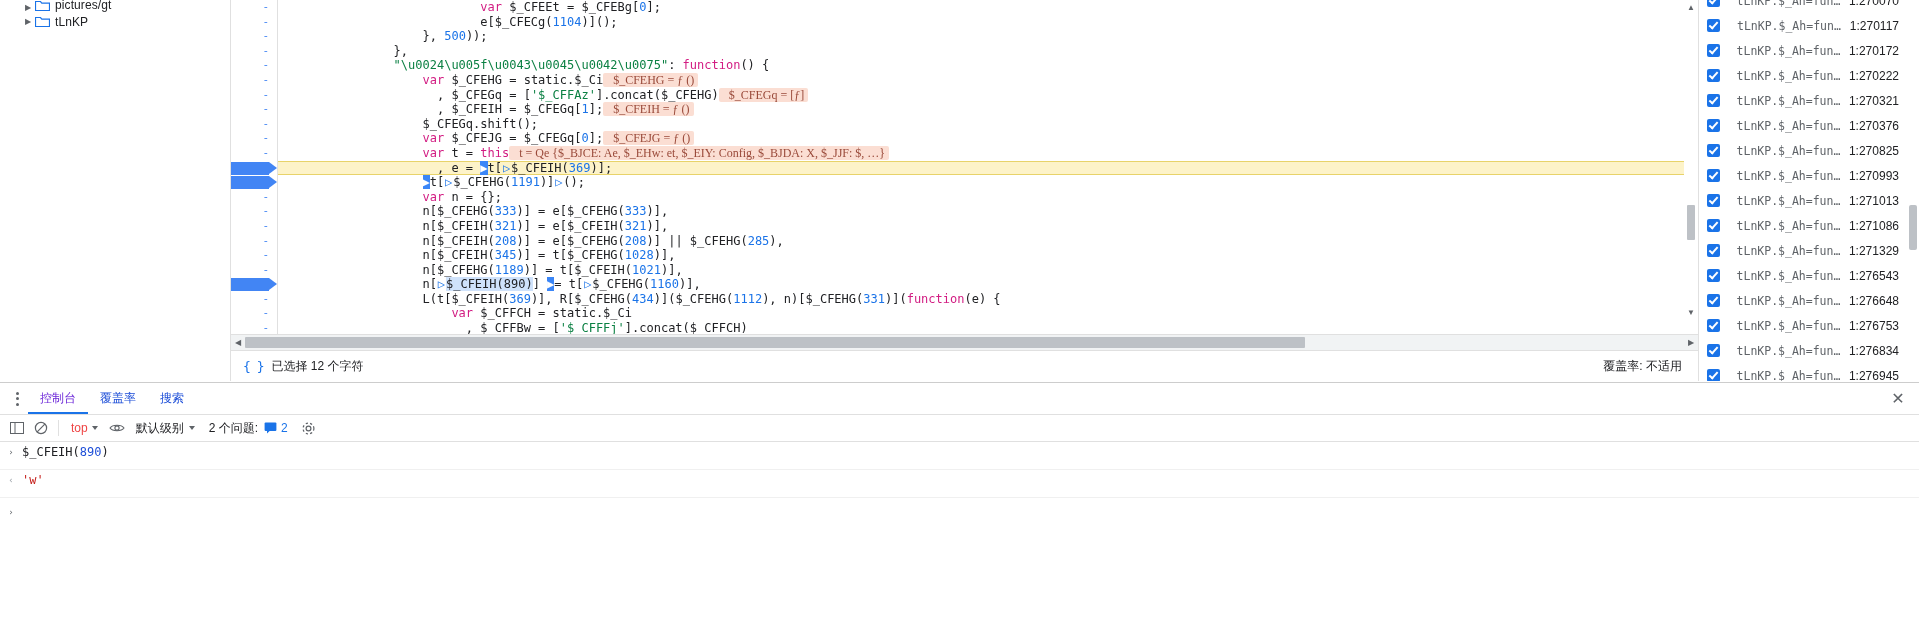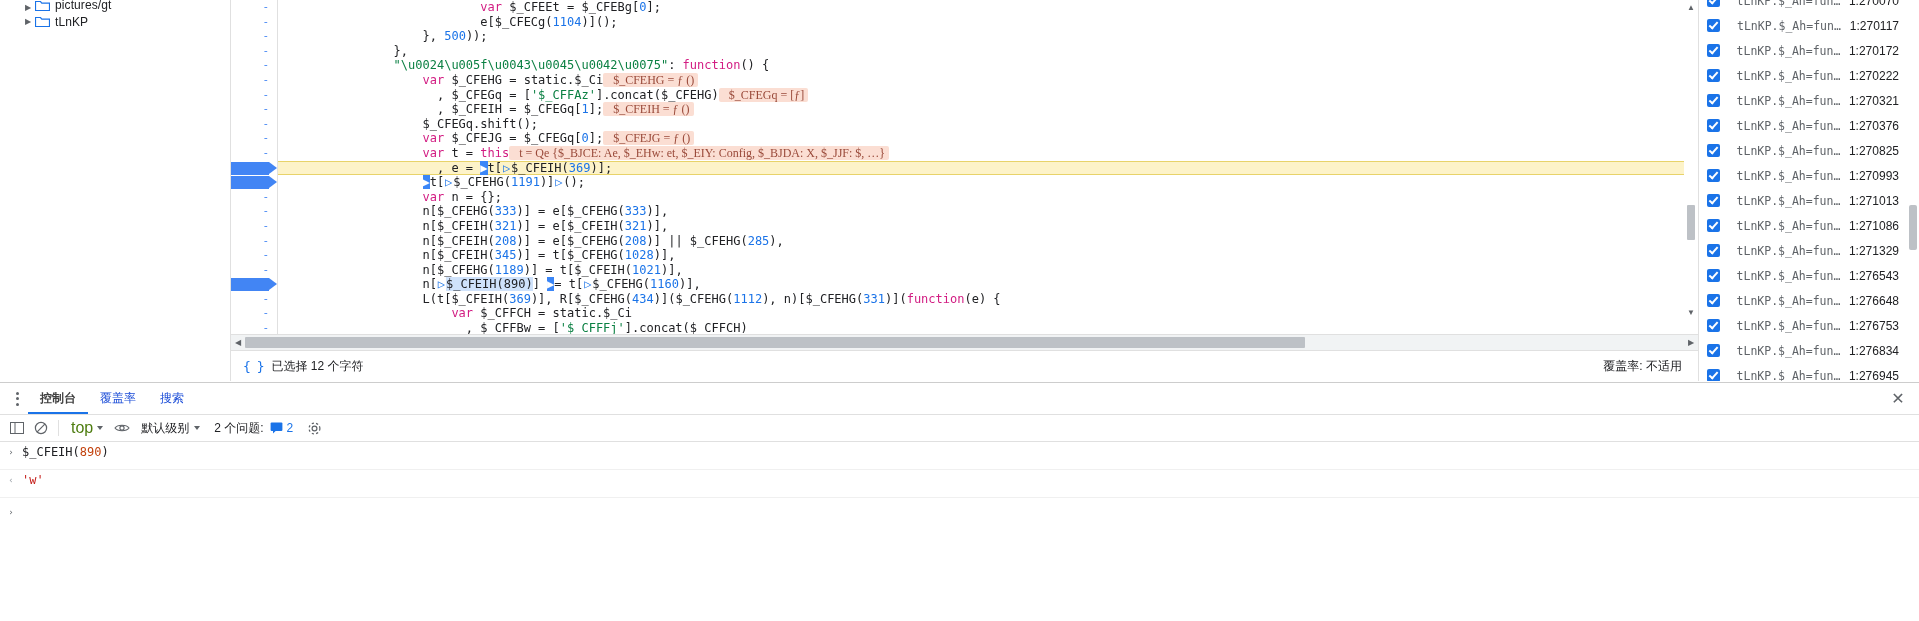--- a/index.html
+++ b/index.html
@@ -80,42 +80,42 @@
   .bp-name{font-family:"DejaVu Sans Mono","Liberation Mono",monospace;font-size:11.5px;color:#5f6368;flex:1;overflow:hidden;}
   .bp-loc{font-size:12px;color:#202124;padding-right:20px;}
   .rs-scrollbar{position:absolute;right:2px;width:8px;background:#bdc1c6;border-radius:2px;}
 
   
   .drawer{position:absolute;left:0;top:382px;width:1919px;height:239px;background:#fff;border-top:1px solid #cdcdcd;}
   .drawer-tabs{height:31px;display:flex;align-items:center;border-bottom:1px solid #e0e0e0;padding-left:6px;}
   .kebab{width:22px;display:flex;flex-direction:column;align-items:center;justify-content:center;gap:2.5px;height:31px;}
   .kebab i{width:3px;height:3px;background:#5f6368;border-radius:50%;display:block;}
   .dtab{height:31px;line-height:31px;padding:0 12px;font-size:12px;color:#1d4ed8;position:relative;}
-  .dtab.active{color:#404040;font-weight:bold;}
+  .dtab.active{color:#6d28d9;}
   .dtab.active:after{content:"";position:absolute;left:0;right:0;bottom:0;height:2px;background:#1a73e8;}
   .drawer-close{position:absolute;right:12px;top:7px;width:18px;height:18px;color:#5f6368;font-size:16px;line-height:18px;text-align:center;}
 
   .console-toolbar{height:26px;display:flex;align-items:center;border-bottom:1px solid #e0e0e0;padding:0 6px;gap:2px;}
   .ct-btn{width:22px;height:22px;display:flex;align-items:center;justify-content:center;color:#5f6368;}
   .ct-sep{width:1px;height:16px;background:#e0e0e0;margin:0 4px;}
-  .ctx-sel{display:flex;align-items:center;gap:4px;padding:0 6px;height:20px;font-size:16px;color:#4d7c0f;}
+  .ctx-sel{display:flex;align-items:center;gap:4px;padding:0 6px;height:20px;font-size:12px;color:#ef4444;}
   .caret{width:0;height:0;border-left:3.5px solid transparent;border-right:3.5px solid transparent;border-top:4px solid #5f6368;}
   .filter-box{flex:1;height:19px;border:1px solid #d0d0d0;border-radius:2px;margin:0 6px;display:flex;align-items:center;padding:0 6px;min-width:0;}
   .filter-box input{border:0;outline:0;width:100%;font-size:12px;color:#202124;background:transparent;font-family:"Liberation Sans",sans-serif;}
   .level-sel{display:flex;align-items:center;gap:5px;font-size:12px;color:#202124;padding:0 6px;}
   .issues{display:flex;align-items:center;gap:6px;font-size:12px;color:#202124;padding:0 6px;}
   .issue-chip{display:flex;align-items:center;gap:4px;color:#1a73e8;}
   .gear{width:22px;height:22px;display:flex;align-items:center;justify-content:center;color:#5f6368;margin-left:2px;}
 
   .console-body{position:relative;height:180px;overflow:hidden;font-family:"DejaVu Sans Mono","Liberation Mono",monospace;font-size:12px;}
   .cons-row{display:flex;align-items:flex-start;min-height:21px;padding:3px 0 3px 0;border-bottom:1px solid #f0f0f0;}
   .cons-arrow{width:22px;flex:0 0 22px;text-align:center;color:#5f6368;font-size:9px;line-height:15px;}
   .cons-arrow.back{color:#9aa0a6;}
   .cons-text{font-family:"DejaVu Sans Mono","Liberation Mono",monospace;font-size:12px;color:#202124;}
-  .cons-text .num{color:#c2410c;}
+  .cons-text .num{color:#1d4ed8;}
   .cons-result{color:#c41a16;}
   .prompt-row{display:flex;align-items:center;height:22px;padding-top:3px;}
 </style>
 </head>
 <body>
 
 <div class="app">
 
   <div class="sources">
 

